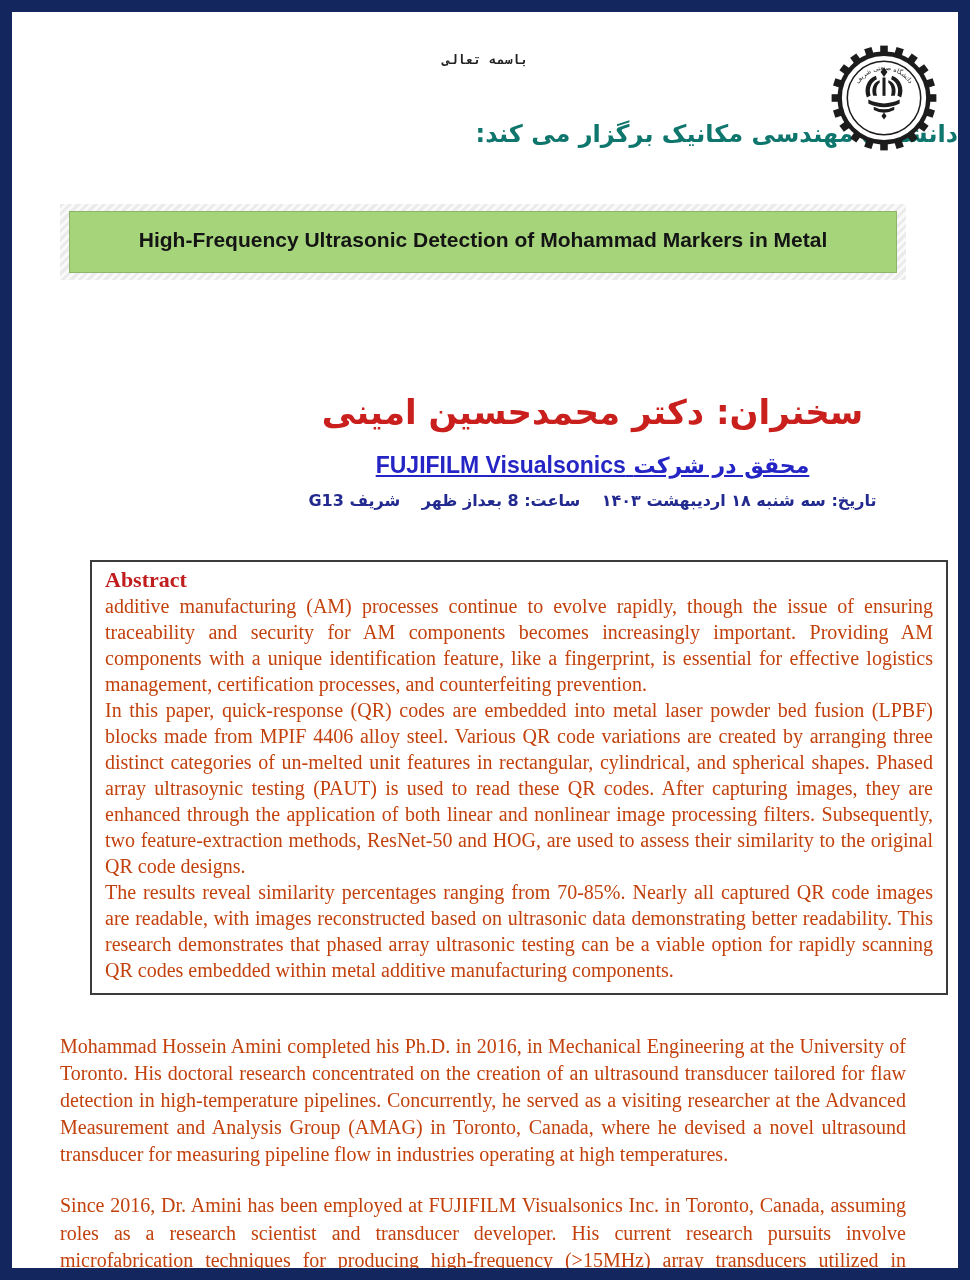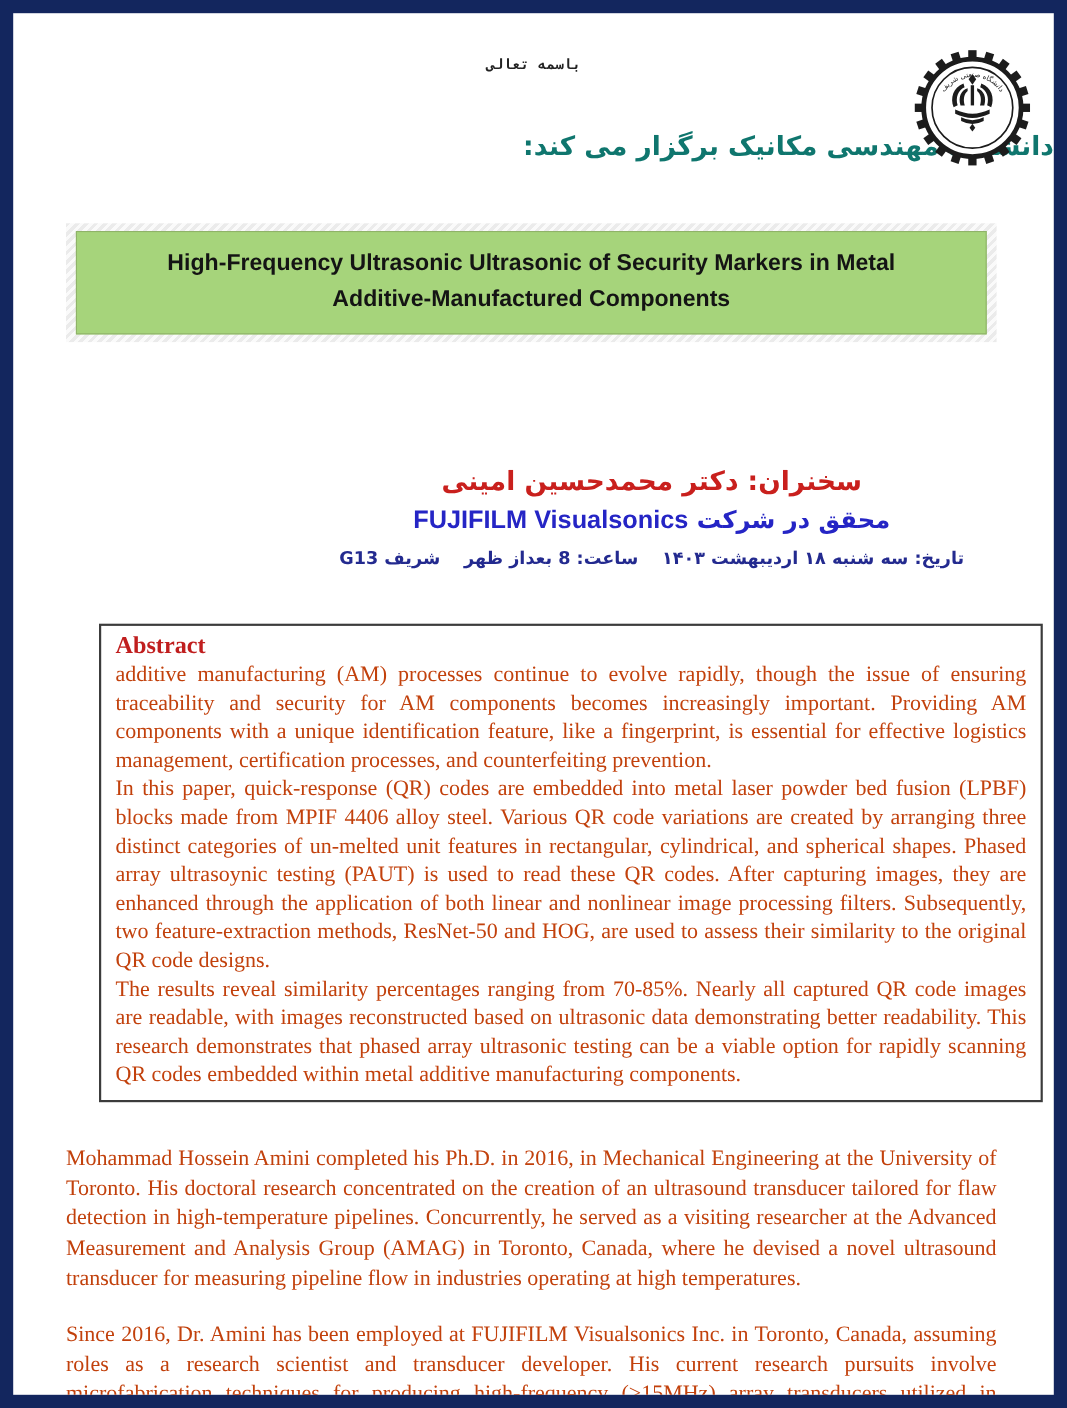--- a/index.html
+++ b/index.html
@@ -63,30 +63,31 @@
 
   
   .event-block {
     margin-top: 112px;
     padding-left: 215px;
     text-align: center;
     direction: rtl;
   }
   .speaker-line {
     font-family: "DejaVu Sans", sans-serif;
-    font-size: 24px;
+    font-size: 34px;
     font-weight: bold;
     color: #c9201d;
   }
   .affil-line {
-    margin-top: 8px;
+    margin-top: 20px;
     font-family: "DejaVu Sans", sans-serif;
     font-size: 22px;
     font-weight: bold;
     color: #2525c5;
+    text-decoration: underline;
   }
   .affil-line .latin {
     font-family: "Liberation Sans", sans-serif;
     font-size: 23px;
   }
   .date-line {
     margin-top: 12px;
     font-family: "DejaVu Sans", sans-serif;
     font-size: 16px;
     font-weight: bold;
@@ -183,22 +184,21 @@
       <path d="M40.5 58 Q50 63 59.5 58 L59.5 61.2 Q50 66.2 40.5 61.2 Z"></path>
       <path d="M50 63.5 l2.4 3.2 L50 70 l-2.4 -3.3 Z"></path>
     </g>
   </svg>
 </div>
 
 <div class="dept-line">دانشکده مهندسی مکانیک برگزار می کند:</div>
 
 <div class="title-hatch">
   <div class="title-box">
-    <div class="t-line">High-Frequency Ultrasonic Ultrasonic of Security Markers in Metal</div>
-    <div class="t-line">Additive-Manufactured Components</div>
+    <div class="t-line">High-Frequency Ultrasonic Detection of Mohammad Markers in Metal</div>
   </div>
 </div>
 
 <div class="event-block">
   <div class="speaker-line">سخنران: دکتر محمدحسین امینی</div>
   <div class="affil-line">
     <span>محقق در شرکت</span>
     <span class="latin">FUJIFILM Visualsonics</span>
   </div>
   <div class="date-line">

